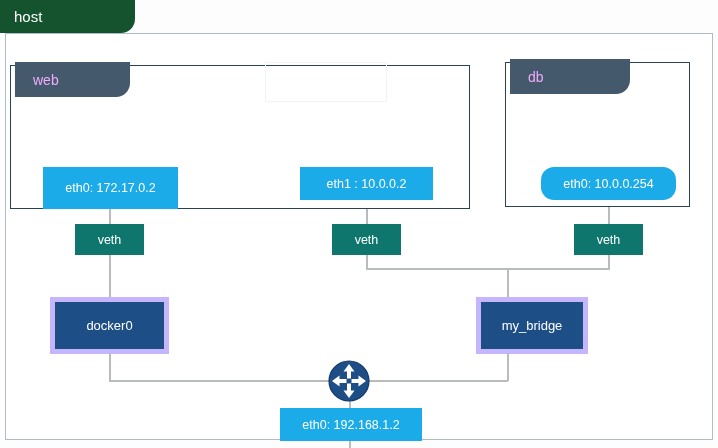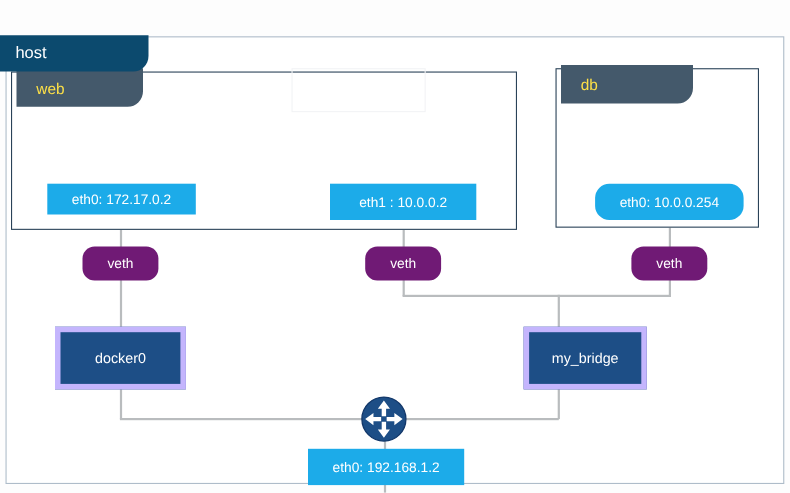--- a/index.html
+++ b/index.html
@@ -12,47 +12,47 @@
   }
   #canvas{position:relative;width:718px;height:448px;background:#fdfdfd;}
 
   
   .host-box{
     position:absolute;left:5px;top:33px;width:708px;height:407px;
     border:1px solid #aebcc9;background:#ffffff;box-sizing:border-box;
   }
   .host-tab{
     position:absolute;left:0;top:0;width:135px;height:33px;
-    background:#0c4a6e;border-bottom-right-radius:14px;
+    background:#14532d;border-bottom-right-radius:14px;
     color:#ffffff;font-size:15px;line-height:33px;padding-left:14px;
-    box-sizing:border-box;z-index:6;margin-top:32px;
+    box-sizing:border-box;z-index:6;
   }
 
   .ns-box{
     position:absolute;border:1.5px solid #2a4258;background:#ffffff;
     box-sizing:border-box;z-index:2;
   }
   .ns-tab{
     position:absolute;background:#44596b;border-bottom-right-radius:14px;
-    color:#fde047;font-size:14px;box-sizing:border-box;z-index:5;
+    color:#f0abfc;font-size:14px;box-sizing:border-box;z-index:5;
     display:flex;align-items:center;padding-left:18px;
   }
 
   .ghost-box{
     position:absolute;left:265px;top:62px;width:122px;height:40px;
     border:1px solid #f2f3f5;background:transparent;box-sizing:border-box;z-index:3;
   }
 
   
   .node{
     position:absolute;display:flex;align-items:center;justify-content:center;
     color:#ffffff;box-sizing:border-box;z-index:4;text-align:center;
   }
   .iface{background:#1cabe9;font-size:12.5px;}
-  .veth{background:#701a75;font-size:12.5px;border-radius:11px;}
+  .veth{background:#0f766e;font-size:12.5px;}
   .bridge{background:#1d4e86;border:5px solid #c4b5fd;font-size:13px;}
 
   
   .link{position:absolute;background:#b9bcbe;z-index:1;}
   .vlink{width:1.6px;}
   .hlink{height:1.6px;}
 
   
   .router{
     position:absolute;width:44px;height:44px;z-index:7;
@@ -87,21 +87,21 @@
   <div class="link vlink" style="left:608px;top:254px;height:15px;"></div>
   <div class="link hlink" style="left:366px;top:268px;width:244px;"></div>
   <div class="link vlink" style="left:507px;top:268px;height:30px;"></div>
 
   <div class="link vlink" style="left:109px;top:353px;height:28px;"></div>
   <div class="link vlink" style="left:507px;top:353px;height:28px;"></div>
   <div class="link hlink" style="left:109px;top:380px;width:399px;"></div>
   <div class="link vlink" style="left:349px;top:380px;height:32px;"></div>
   <div class="link vlink" style="left:349px;top:438px;height:10px;"></div>
 
-  <div class="node iface" style="left:43px;top:167px;width:135px;height:28px;">
+  <div class="node iface" style="left:43px;top:167px;width:135px;height:42px;">
     <span>eth0: 172.17.0.2</span>
   </div>
   <div class="node iface" style="left:300px;top:167px;width:133px;height:33px;">
     <span>eth1 : 10.0.0.2</span>
   </div>
   <div class="node iface" style="left:541px;top:167px;width:135px;height:33px;border-radius:13px;">
     <span>eth0: 10.0.0.254</span>
   </div>
   <div class="node iface" style="left:280px;top:408px;width:142px;height:33px;">
     <span>eth0: 192.168.1.2</span>

